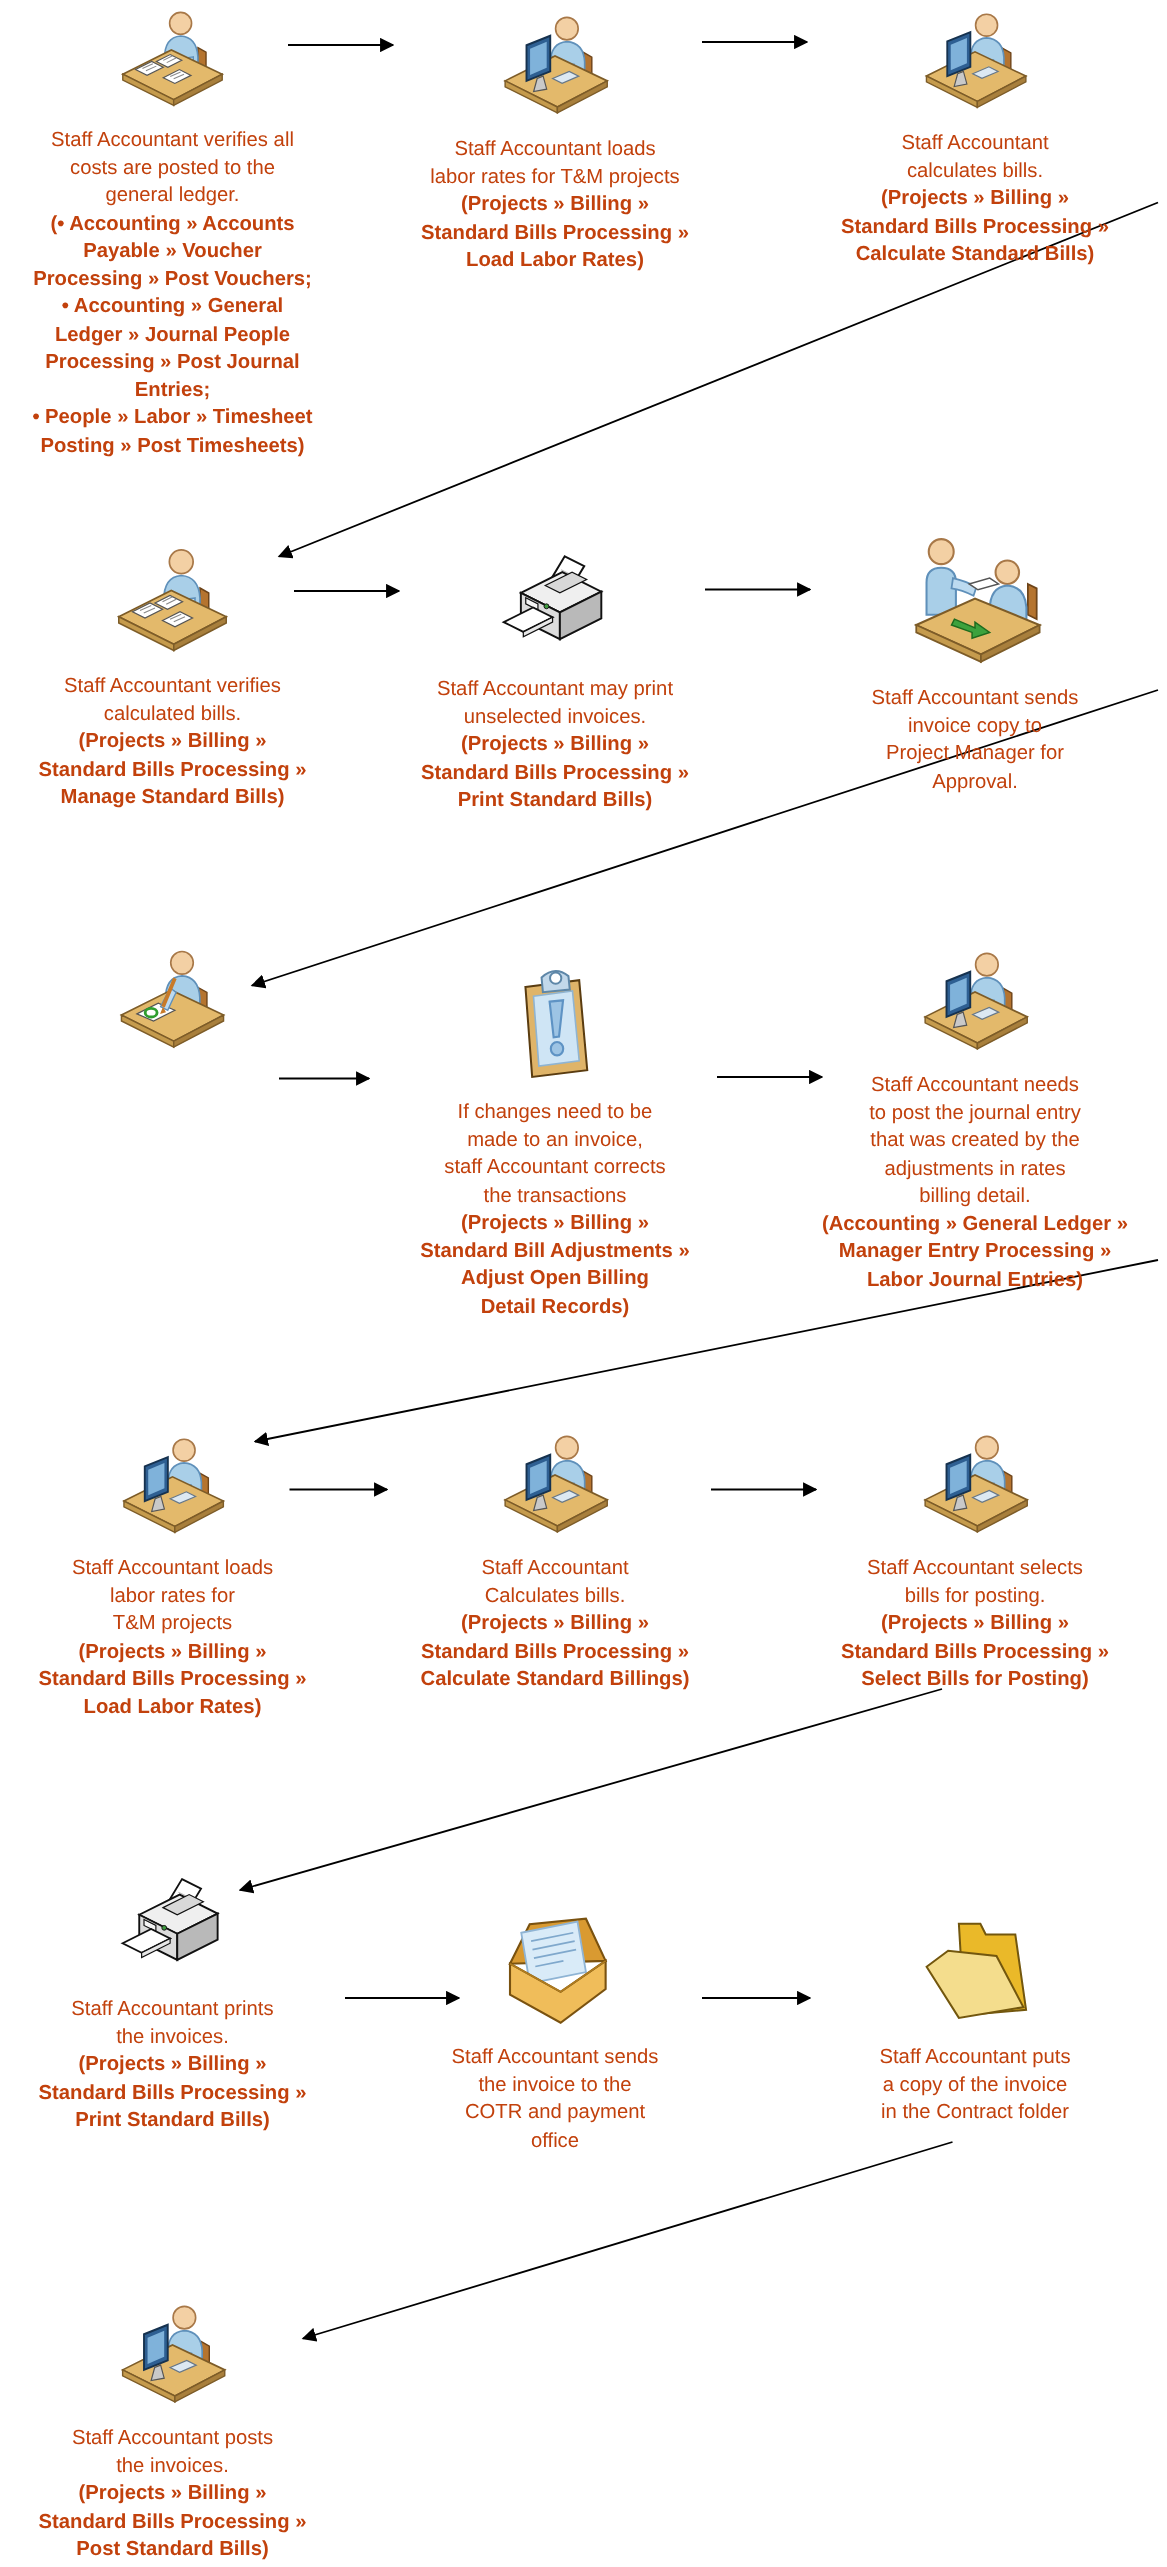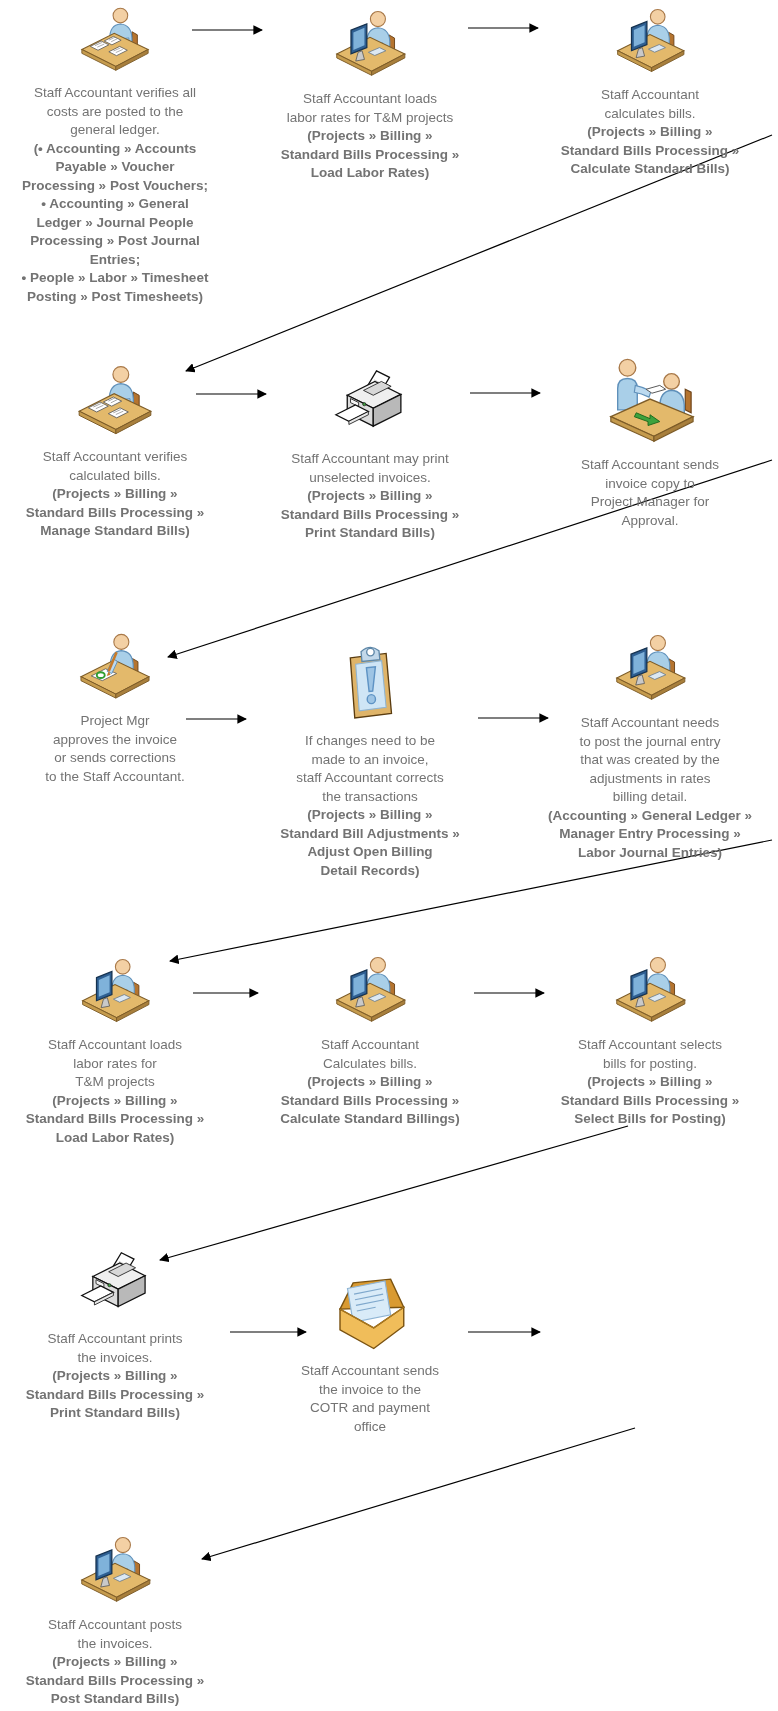--- a/index.html
+++ b/index.html
@@ -1,17 +1,17 @@
 <!DOCTYPE html>
 <html><head>
 <meta charset="utf-8">
 <style>
   html,body{margin:0;padding:0;background:#fff;}
   .canvas{position:relative;width:778px;height:1711px;background:#fff;
-          font-family:"Liberation Sans",sans-serif;color:#737373;overflow:hidden;}
+          font-family:"Liberation Sans",sans-serif;color:#c2410c;overflow:hidden;}
   .overlay{position:absolute;left:0;top:0;width:778px;height:1711px;pointer-events:none;}
   .step{position:absolute;text-align:center;}
   .step .icon{display:block;margin:0 auto;}
   .caption{margin-top:6px;font-size:13.5px;line-height:18.5px;}
   .cap-line{white-space:nowrap;}
   .cap-line.bold{font-weight:bold;}
   .cap-line.gap{}
 </style>
 </head>
 <body>
@@ -216,26 +216,20 @@
         <div class="cap-line">invoice copy to</div>
         <div class="cap-line">Project Manager for</div>
         <div class="cap-line">Approval.</div>
       </div>
   </div>
 
   <div class="step" style="left:2px;top:630px;width:226px">
     <svg class="icon" style="width:76px;height:76px">
         <use href="#sym-signing"></use>
       </svg>
-    <div class="caption">
-        <div class="cap-line">Project Mgr</div>
-        <div class="cap-line">approves the invoice</div>
-        <div class="cap-line">or sends corrections</div>
-        <div class="cap-line">to the Staff Accountant.</div>
-      </div>
   </div>
   <div class="step" style="left:252px;top:640px;width:236px">
     <svg class="icon" style="width:86px;height:86px">
         <use href="#sym-clipboard"></use>
       </svg>
     <div class="caption">
         <div class="cap-line">If changes need to be</div>
         <div class="cap-line">made to an invoice,</div>
         <div class="cap-line">staff Accountant corrects</div>
         <div class="cap-line">the transactions</div>
@@ -315,20 +309,30 @@
     <svg class="icon" style="width:90px;height:90px">
         <use href="#sym-envelope"></use>
       </svg>
     <div class="caption">
         <div class="cap-line">Staff Accountant sends</div>
         <div class="cap-line">the invoice to the</div>
         <div class="cap-line">COTR and payment</div>
         <div class="cap-line">office</div>
       </div>
   </div>
+  <div class="step" style="left:524px;top:1270px;width:252px">
+    <svg class="icon" style="width:86px;height:86px">
+        <use href="#sym-folder"></use>
+      </svg>
+    <div class="caption">
+        <div class="cap-line">Staff Accountant puts</div>
+        <div class="cap-line">a copy of the invoice</div>
+        <div class="cap-line">in the Contract folder</div>
+      </div>
+  </div>
 
   <div class="step" style="left:2px;top:1534px;width:226px">
     <svg class="icon" style="width:76px;height:76px">
         <use href="#sym-computer"></use>
       </svg>
     <div class="caption">
         <div class="cap-line">Staff Accountant posts</div>
         <div class="cap-line">the invoices.</div>
         <div class="cap-line bold">(Projects » Billing »</div>
         <div class="cap-line bold">Standard Bills Processing »</div>

